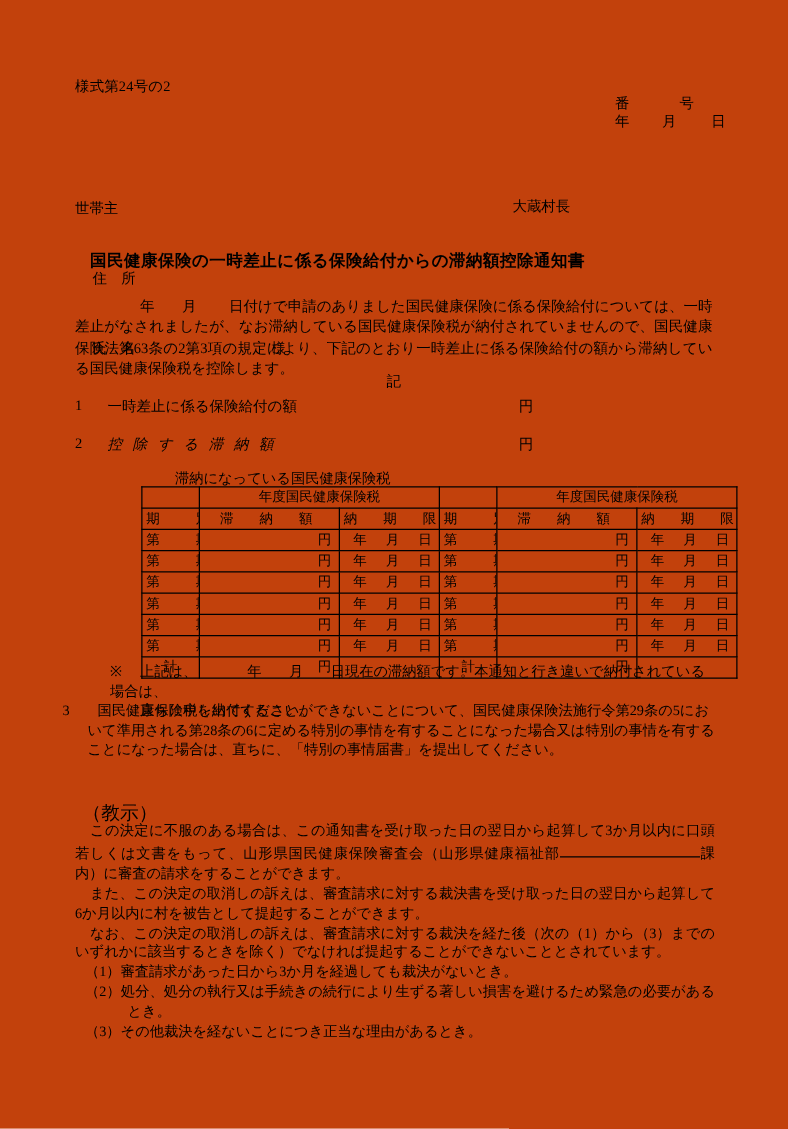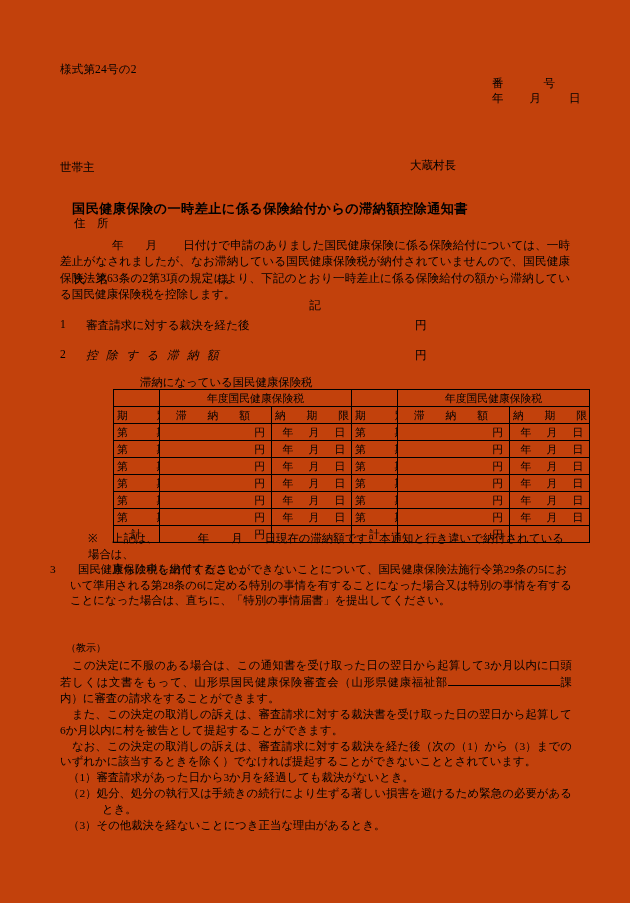--- a/index.html
+++ b/index.html
@@ -133,21 +133,21 @@
   .item3 {
     left: 50px; top: 562px;
     width: 522px;
     font-size: 11.4px;
     line-height: 15.6px;
   }
   .item3 .n { position: absolute; left: 0; top: 0; }
   .item3 .body { display: block; padding-left: 20px; text-indent: 8px; }
 
   
-  .kyoji-head { left: 66px; top: 641px; font-size: 10px; }
+  .kyoji-head { left: 66px; top: 641px; font-size: 15px; }
   .kyoji {
     left: 60px; top: 658px;
     width: 512px;
     font-size: 11.4px;
     line-height: 15.9px;
     text-align: justify;
     text-justify: inter-character;
   }
   .kyoji p { margin: 0; text-indent: 12px; }
   .blankline {
@@ -189,21 +189,21 @@
   <div class="abs doc-title">国民健康保険の一時差止に係る保険給付からの滞納額控除通知書</div>
 
   <div class="abs lead">
     <span class="lead-indent"></span><span>年</span><span class="gap-s"></span><span>月</span><span class="gap-m"></span><span>日付けで申請のありました国民健康保険に係る保険給付については、一時差止がなされましたが、なお滞納している国民健康保険税が納付されていませんので、国民健康保険法第63条の2第3項の規定により、下記のとおり一時差止に係る保険給付の額から滞納している国民健康保険税を控除します。</span>
   </div>
 
   <div class="abs ki">記</div>
 
   <div class="abs money-line ml1">
     <span class="num">1</span>
-    <span class="lbl">審査請求に対する裁決を経た後</span>
+    <span class="lbl">一時差止に係る保険給付の額</span>
     <span class="yen">円</span>
   </div>
 
   <div class="abs money-line ml2">
     <span class="num">2</span>
     <span class="lbl spaced">控除する滞納額</span>
     <span class="yen">円</span>
   </div>
 
   <div class="abs tbl-caption">滞納になっている国民健康保険税</div>

